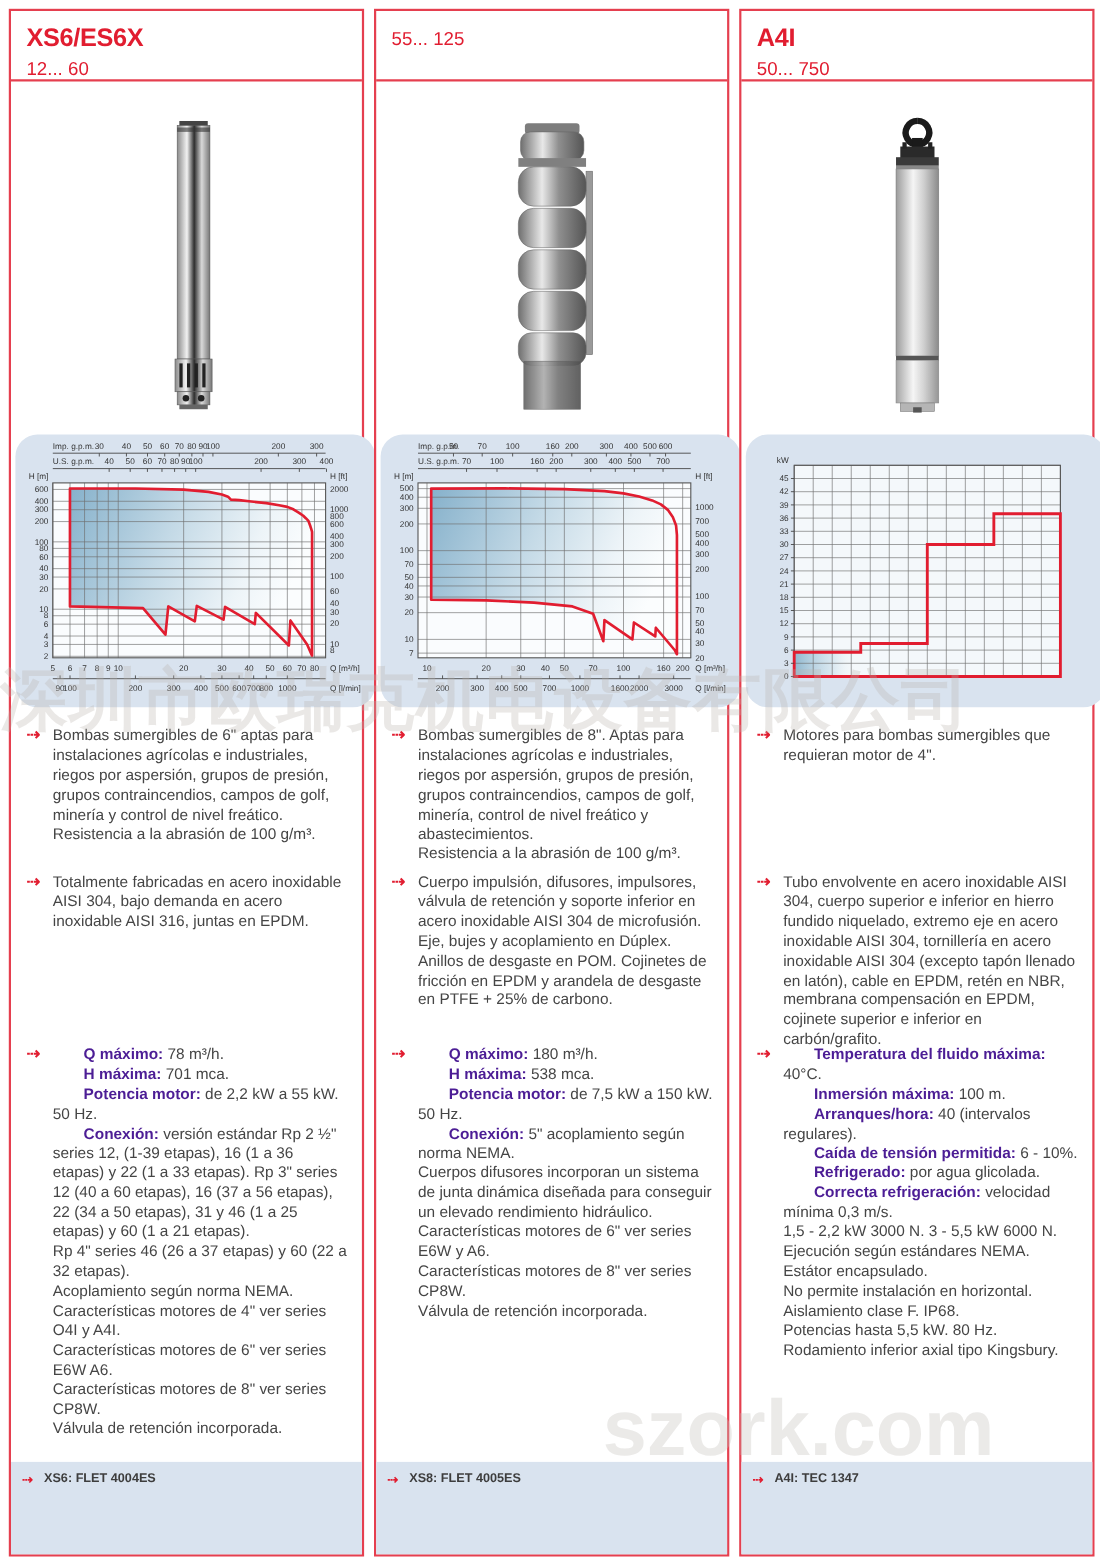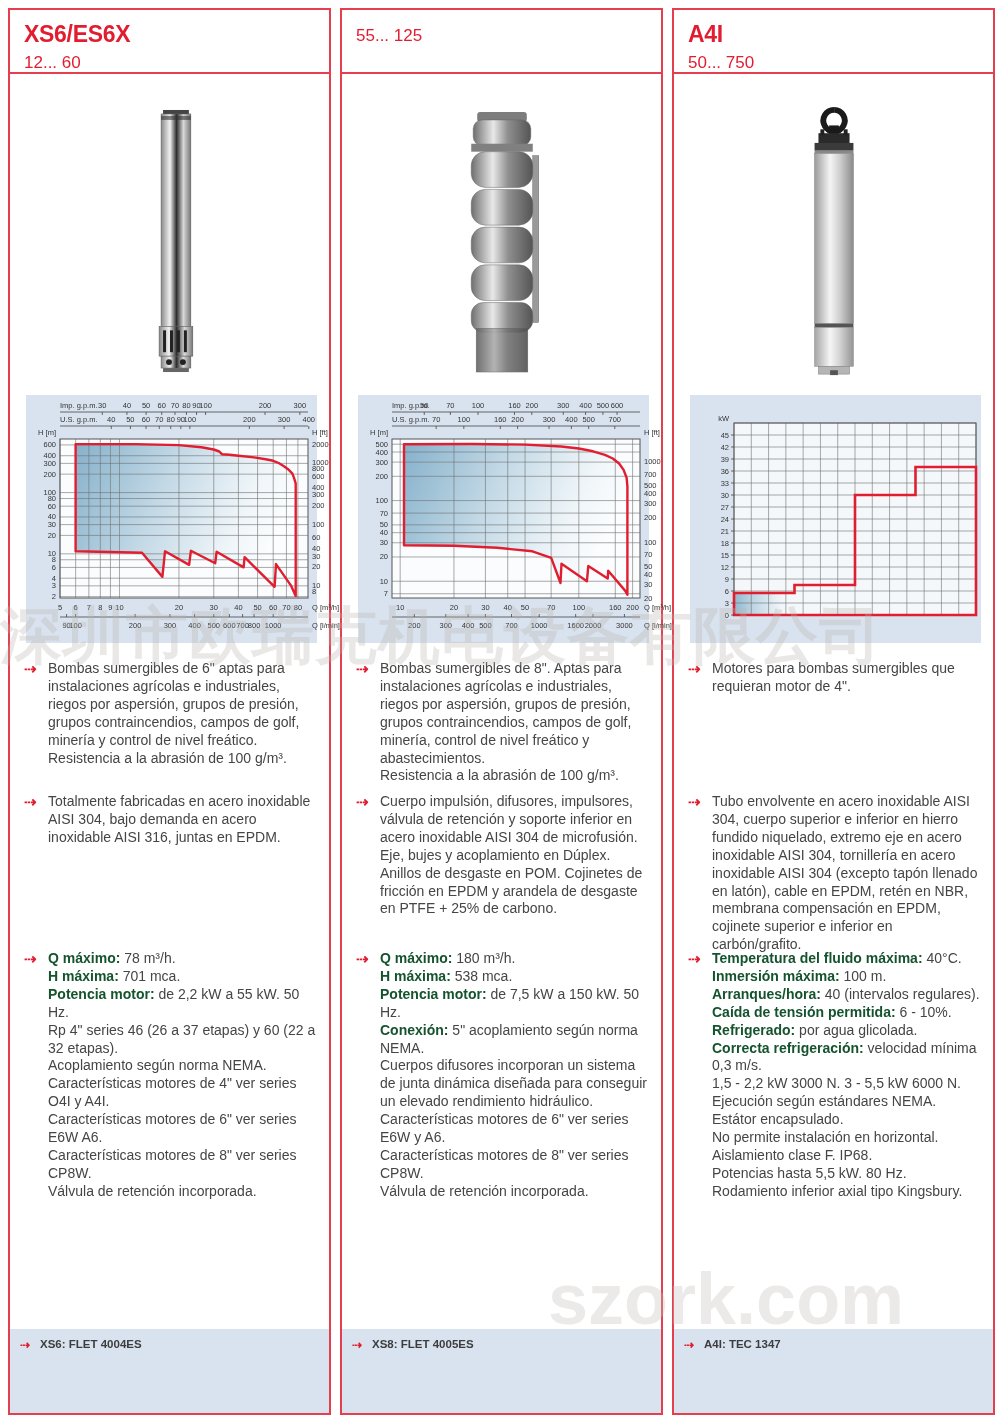--- a/index.html
+++ b/index.html
@@ -5,29 +5,29 @@
   :root{ --red:#e11d30; --blue:#d9e3ef; --txt:#454545; }
   *{box-sizing:border-box; margin:0; padding:0;}
   body{background:#fff; font-family:"Liberation Sans", sans-serif;}
   .page{position:relative; width:1000px; height:1423px; background:#fff; overflow:hidden;}
   .col{position:absolute; top:8px; width:323px; height:1407px; border:2px solid rgba(225,29,48,.85); background:#fff;}
   .col1{left:8px;} .col2{left:340px;} .col3{left:672px;}
   .hdr{height:64px; border-bottom:2px solid rgba(225,29,48,.85); padding:11px 16px 0 14px;}
   .title{font-size:23px; font-weight:bold; color:var(--red); letter-spacing:-.3px;}
   .range{font-size:17px; color:var(--red); margin-top:5px;}
   .photo{position:absolute; top:80px; left:0; width:319px; height:303px; display:flex; align-items:center; justify-content:center;}
-  .chart-panel{position:absolute; top:385px; left:16px; width:291px; height:248px; background:var(--blue);}
+  .chart-panel{position:absolute; top:385px; left:4px; width:327px; height:248px; background:var(--blue);border-radius:20px;}
   .chart-panel svg{display:block; overflow:visible;}
   svg text{font-family:"Liberation Sans",sans-serif;}
   .sec{position:absolute; left:0; width:319px; padding:0 12px 0 14px;}
   .sec1{top:650px;} .sec2{top:783px;} .sec3{top:940px;}
   .brow{position:relative; padding-left:24px; font-size:14px; line-height:1.28; color:var(--txt); white-space:pre-line;}
   .brow-rich{position:relative; padding-left:24px; font-size:14px; line-height:1.28; color:var(--txt);}
   .arrow{position:absolute; left:0; top:-1px; color:var(--red); font-size:15px; font-weight:bold;}
-  .spec-line b{color:#14532d;}
+  .spec-line b{color:#4c1d95;margin-left:28px;}
   .cfooter{position:absolute; left:0; top:1319px; width:319px; height:84px; background:var(--blue); padding:9px 10px;}
   .cfooter .ftxt{position:relative; padding-left:20px; font-size:11.5px; font-weight:bold; color:#3d3d3d;}
   .cfooter .arrow{font-size:12px; top:0;}
   .wm-cn{position:absolute; top:594px; left:0; width:100%; text-align:left; font-size:62px; font-weight:bold;
          color:rgba(185,180,172,.30); white-space:nowrap; z-index:6; pointer-events:none; letter-spacing:1px;}
   .wm-site{position:absolute; top:1258px; left:548px; font-size:72px; font-weight:bold;
          color:rgba(195,192,188,.34); z-index:6; pointer-events:none;}
 </style>
 </head>
 <body>
@@ -228,20 +228,21 @@
     <div class="sec sec2">
       <div class="brow"><span class="arrow">⇢</span><span>Totalmente fabricadas en acero inoxidable AISI 304, bajo demanda en acero inoxidable AISI 316, juntas en EPDM.</span></div>
     </div>
     <div class="sec sec3">
       <div class="brow-rich">
           <span class="arrow">⇢</span>
           <div>
             <div class="spec-line"><b>Q máximo:</b> 78 m³/h.</div>
             <div class="spec-line"><b>H máxima:</b> 701 mca.</div>
             <div class="spec-line"><b>Potencia motor:</b> de 2,2 kW a 55 kW. 50 Hz.</div>
+            <div class="spec-line"><b>Conexión:</b> versión estándar Rp 2 ½" series 12, (1-39 etapas), 16 (1 a 36 etapas) y 22 (1 a 33 etapas). Rp 3" series 12 (40 a 60 etapas), 16 (37 a 56 etapas), 22 (34 a 50 etapas), 31 y 46 (1 a 25 etapas) y 60 (1 a 21 etapas).</div>
             <div class="spec-line">Rp 4" series 46 (26 a 37 etapas) y 60 (22 a 32 etapas).</div>
             <div class="spec-line">Acoplamiento según norma NEMA.</div>
             <div class="spec-line">Características motores de 4" ver series O4I y A4I.</div>
             <div class="spec-line">Características motores de 6" ver series E6W A6.</div>
             <div class="spec-line">Características motores de 8" ver series CP8W.</div>
             <div class="spec-line">Válvula de retención incorporada.</div>
           </div>
         </div>
     </div>
     <div class="cfooter">

